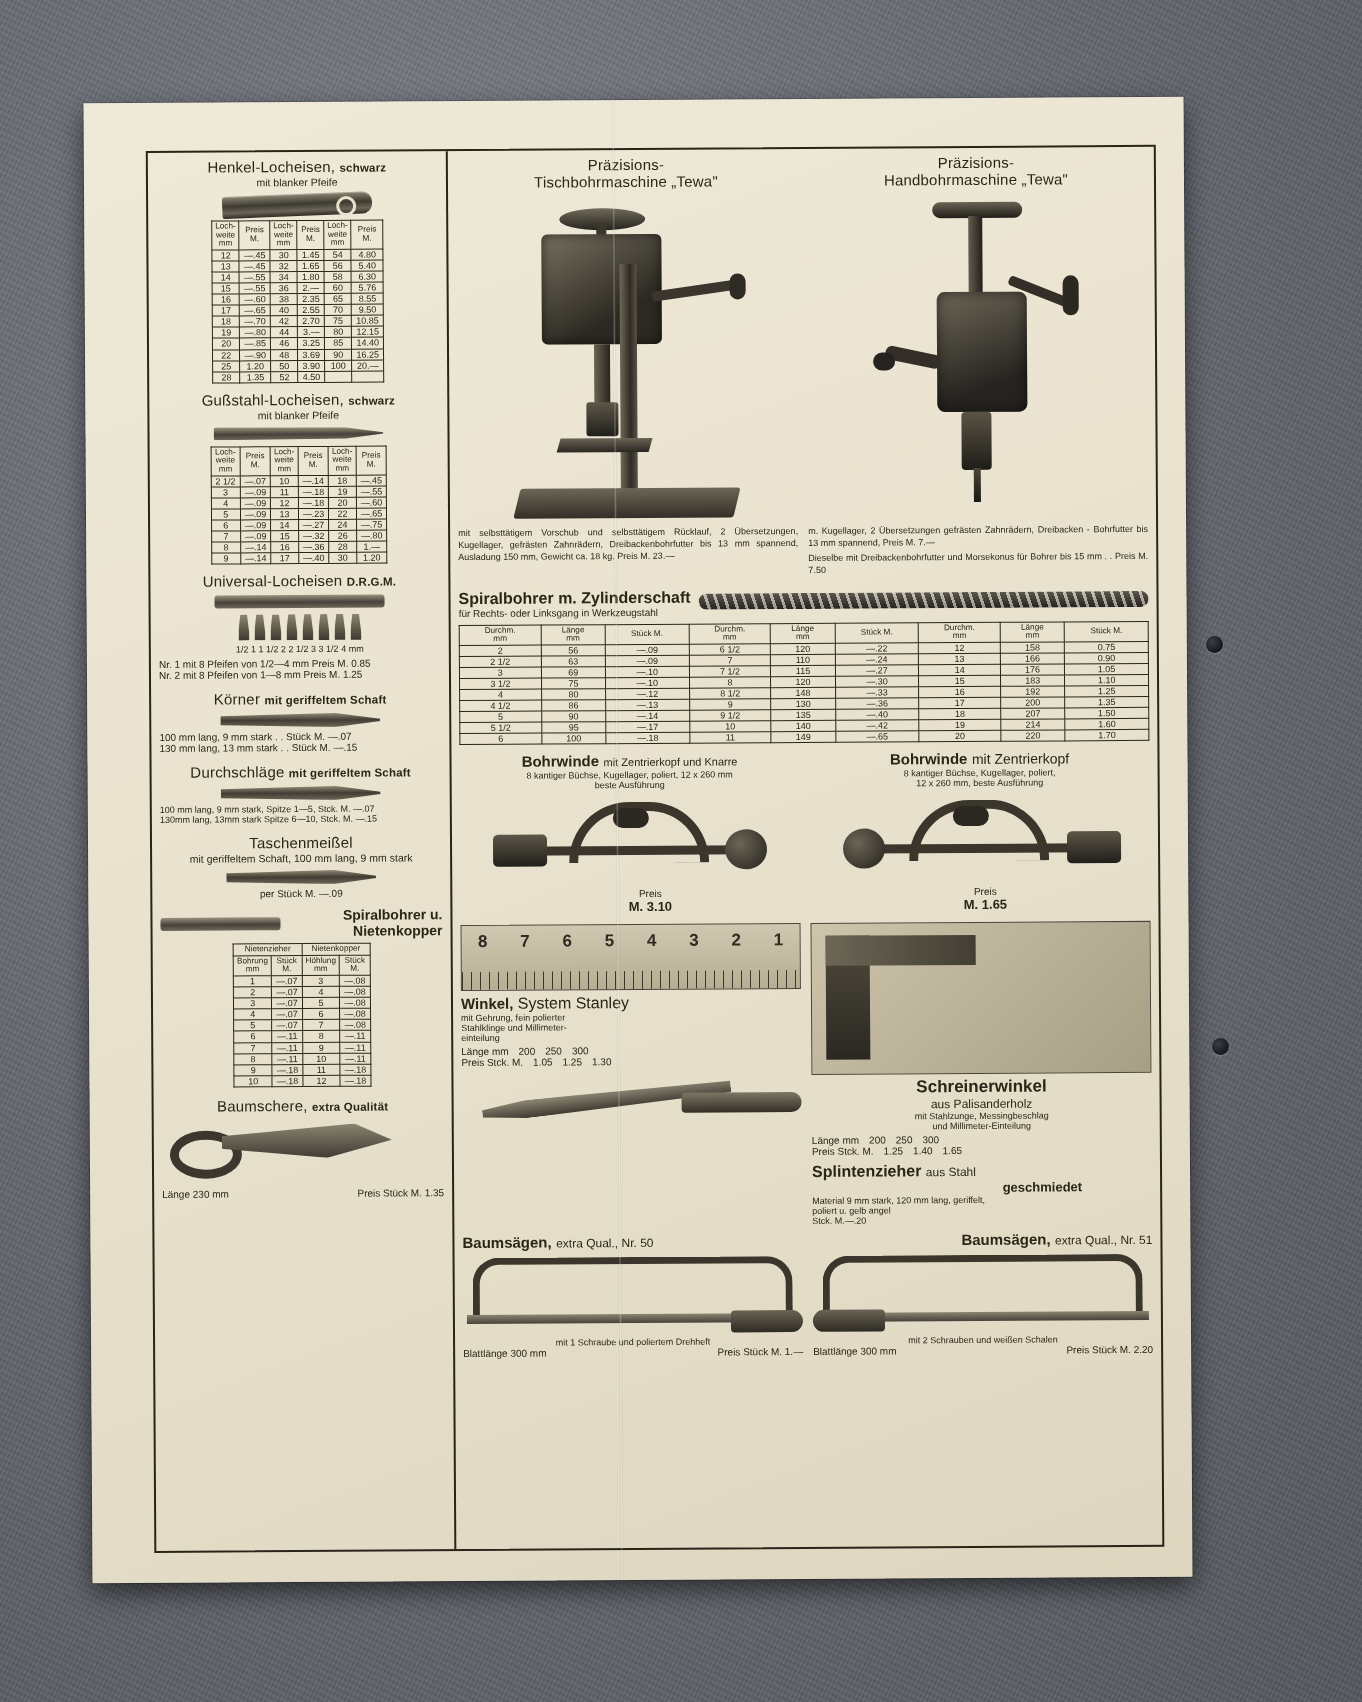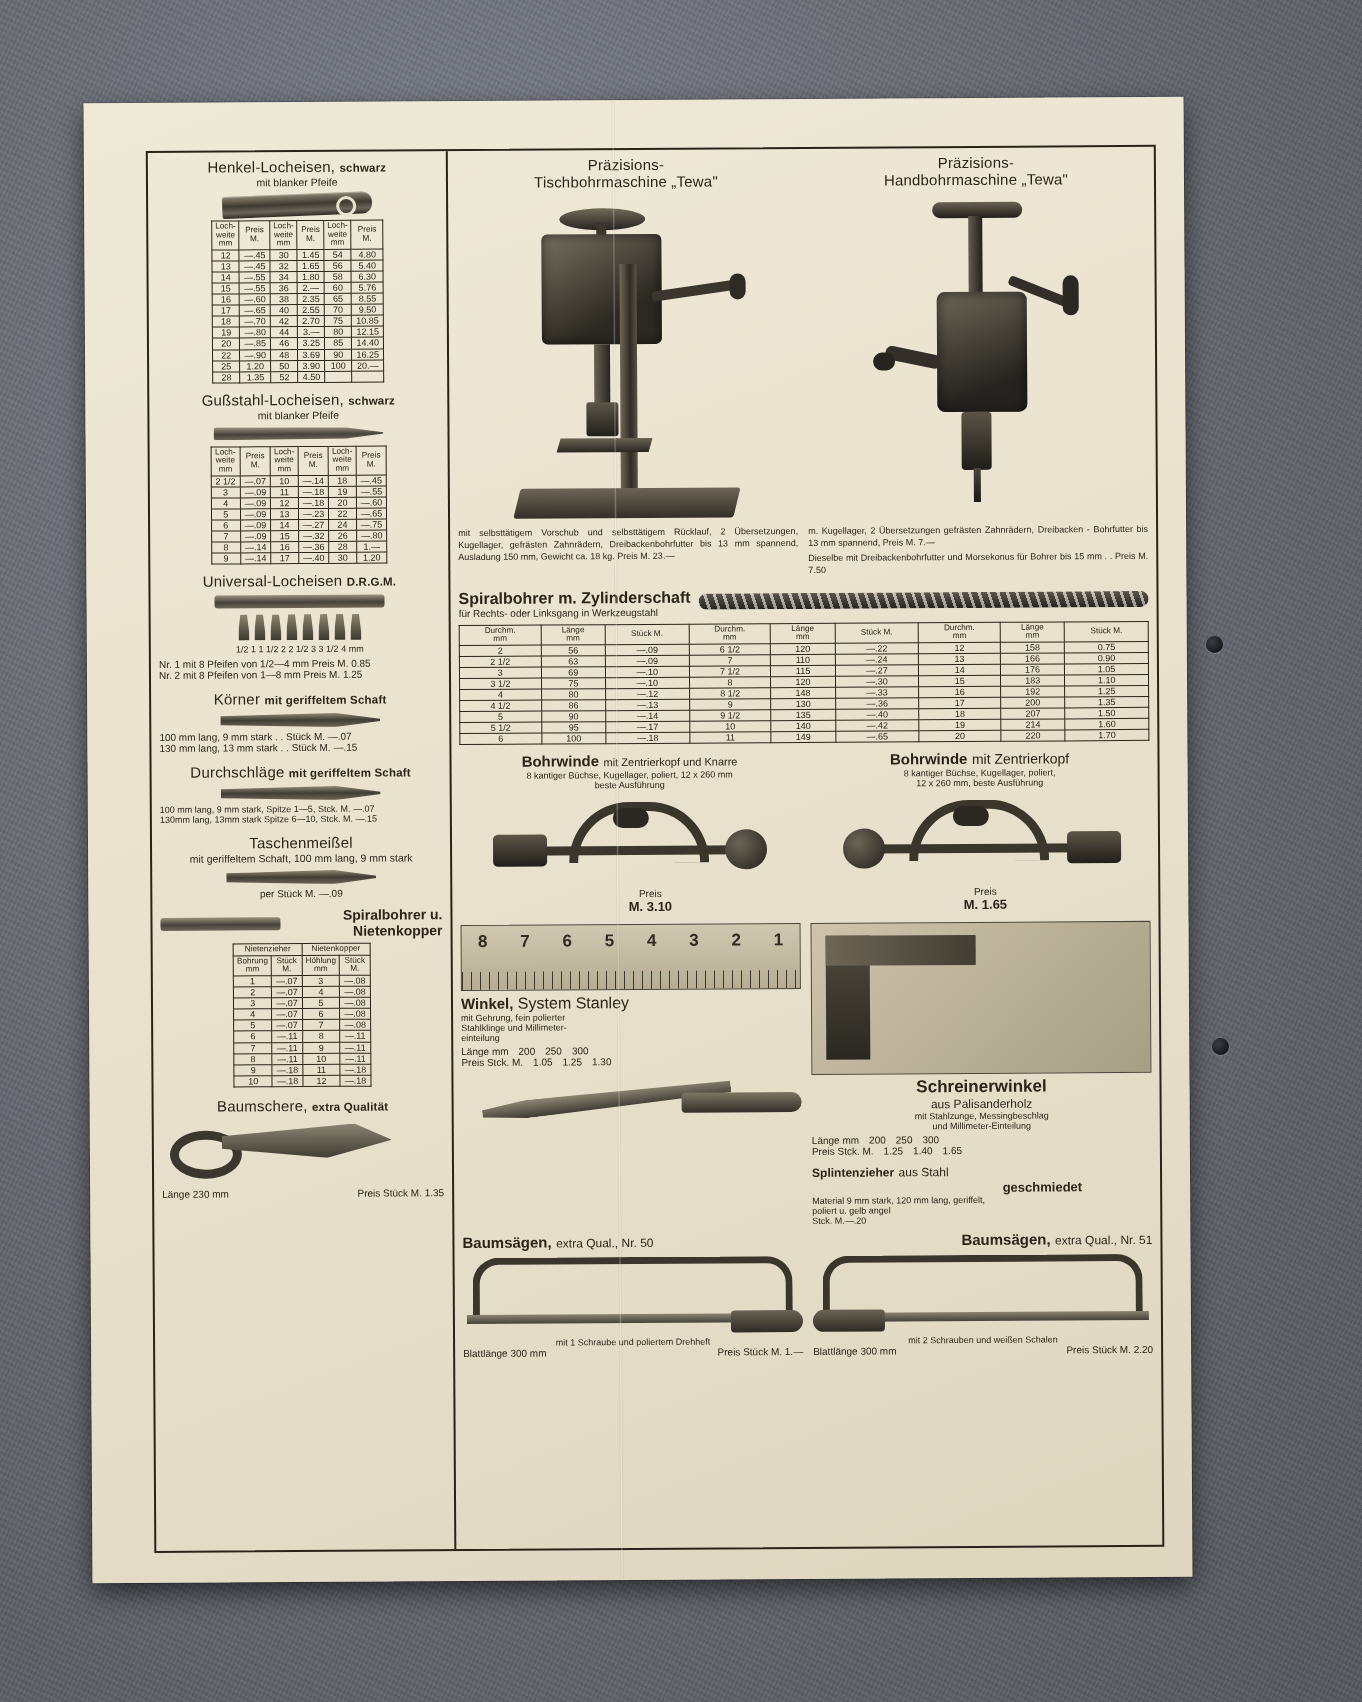--- a/index.html
+++ b/index.html
@@ -752,21 +752,21 @@
               <span>300</span>
             </div>
             <div class="small" style="display:flex;gap:10px;">
               <span>Preis Stck. M.</span>
               <span>1.25</span>
               <span>1.40</span>
               <span>1.65</span>
             </div>
 
             <div style="margin-top:6px;">
-              <span class="bold" style="font-size:12px;">Splintenzieher</span>
+              <span class="bold" style="font-size:16px;">Splintenzieher</span>
               <span style="font-size:12px;">aus Stahl</span>
             </div>
             <div class="bold" style="font-size:13px;text-align:right;margin-right:70px;">geschmiedet</div>
             <div class="tiny">Material 9 mm stark, 120 mm lang, geriffelt,</div>
             <div class="tiny">poliert u. gelb angel</div>
             <div class="tiny">Stck. M.—.20</div>
           </div>
         </div>
 
         <div class="twocol" style="margin-top:6px;">

